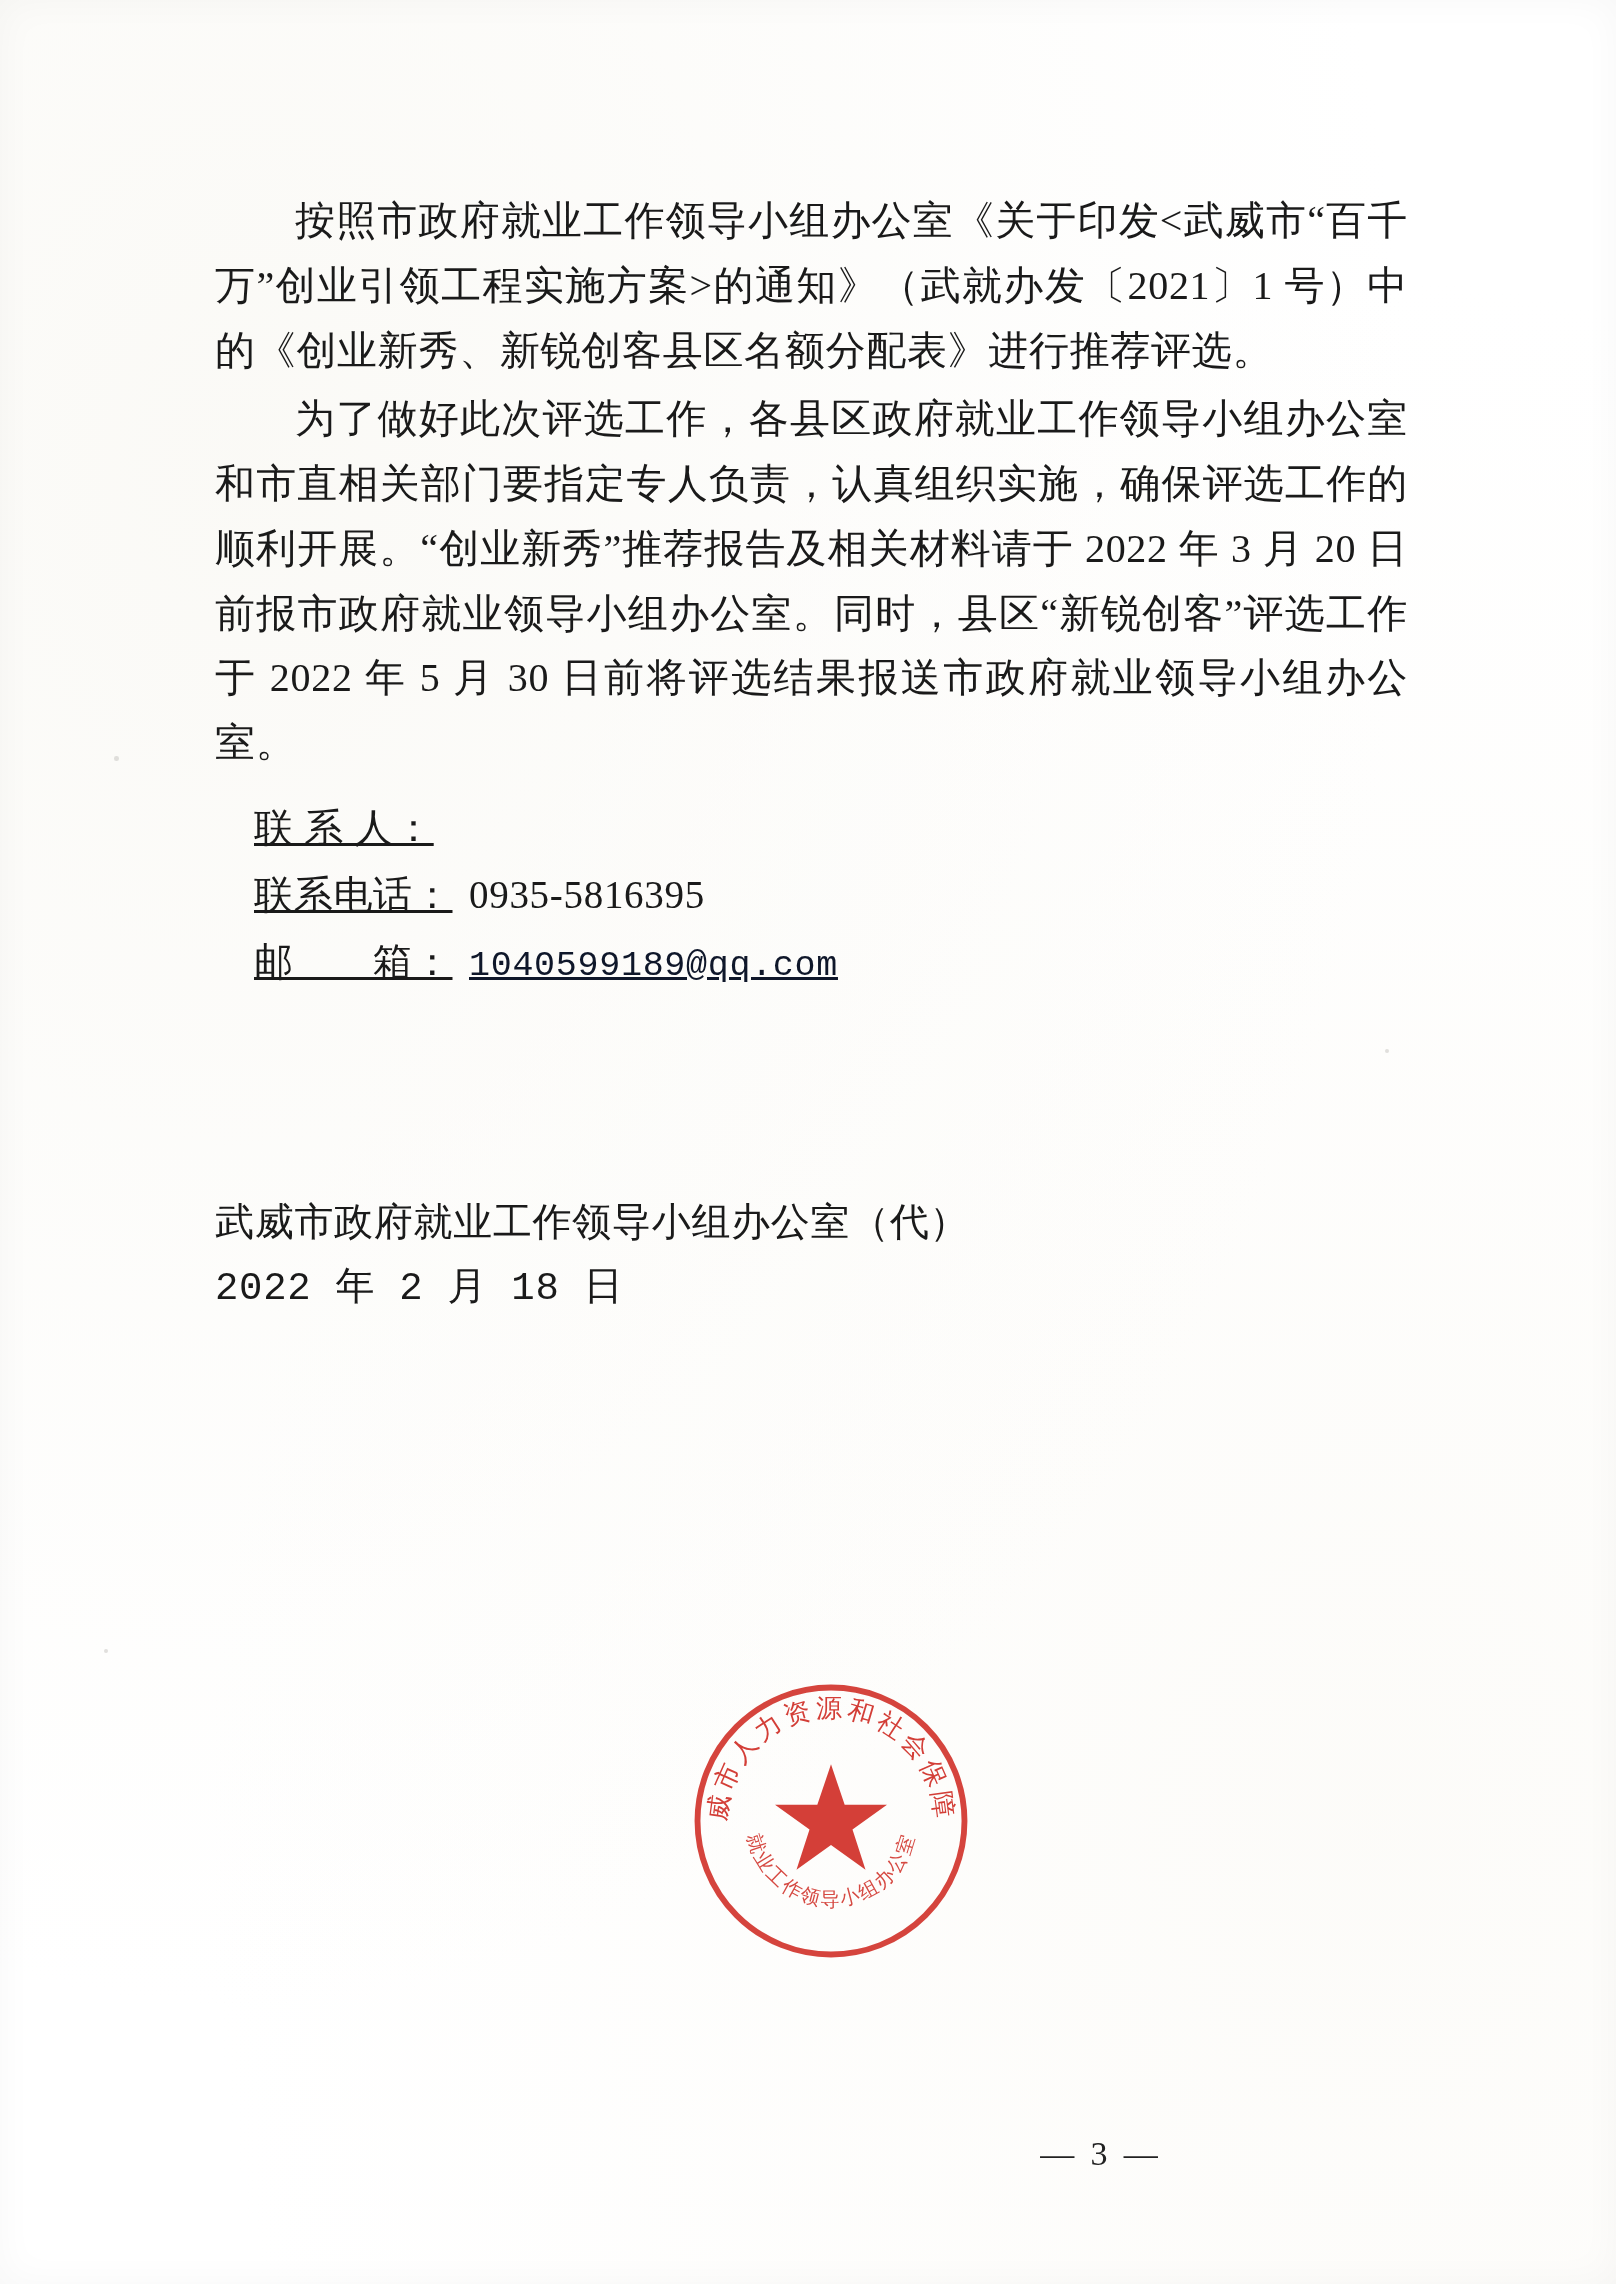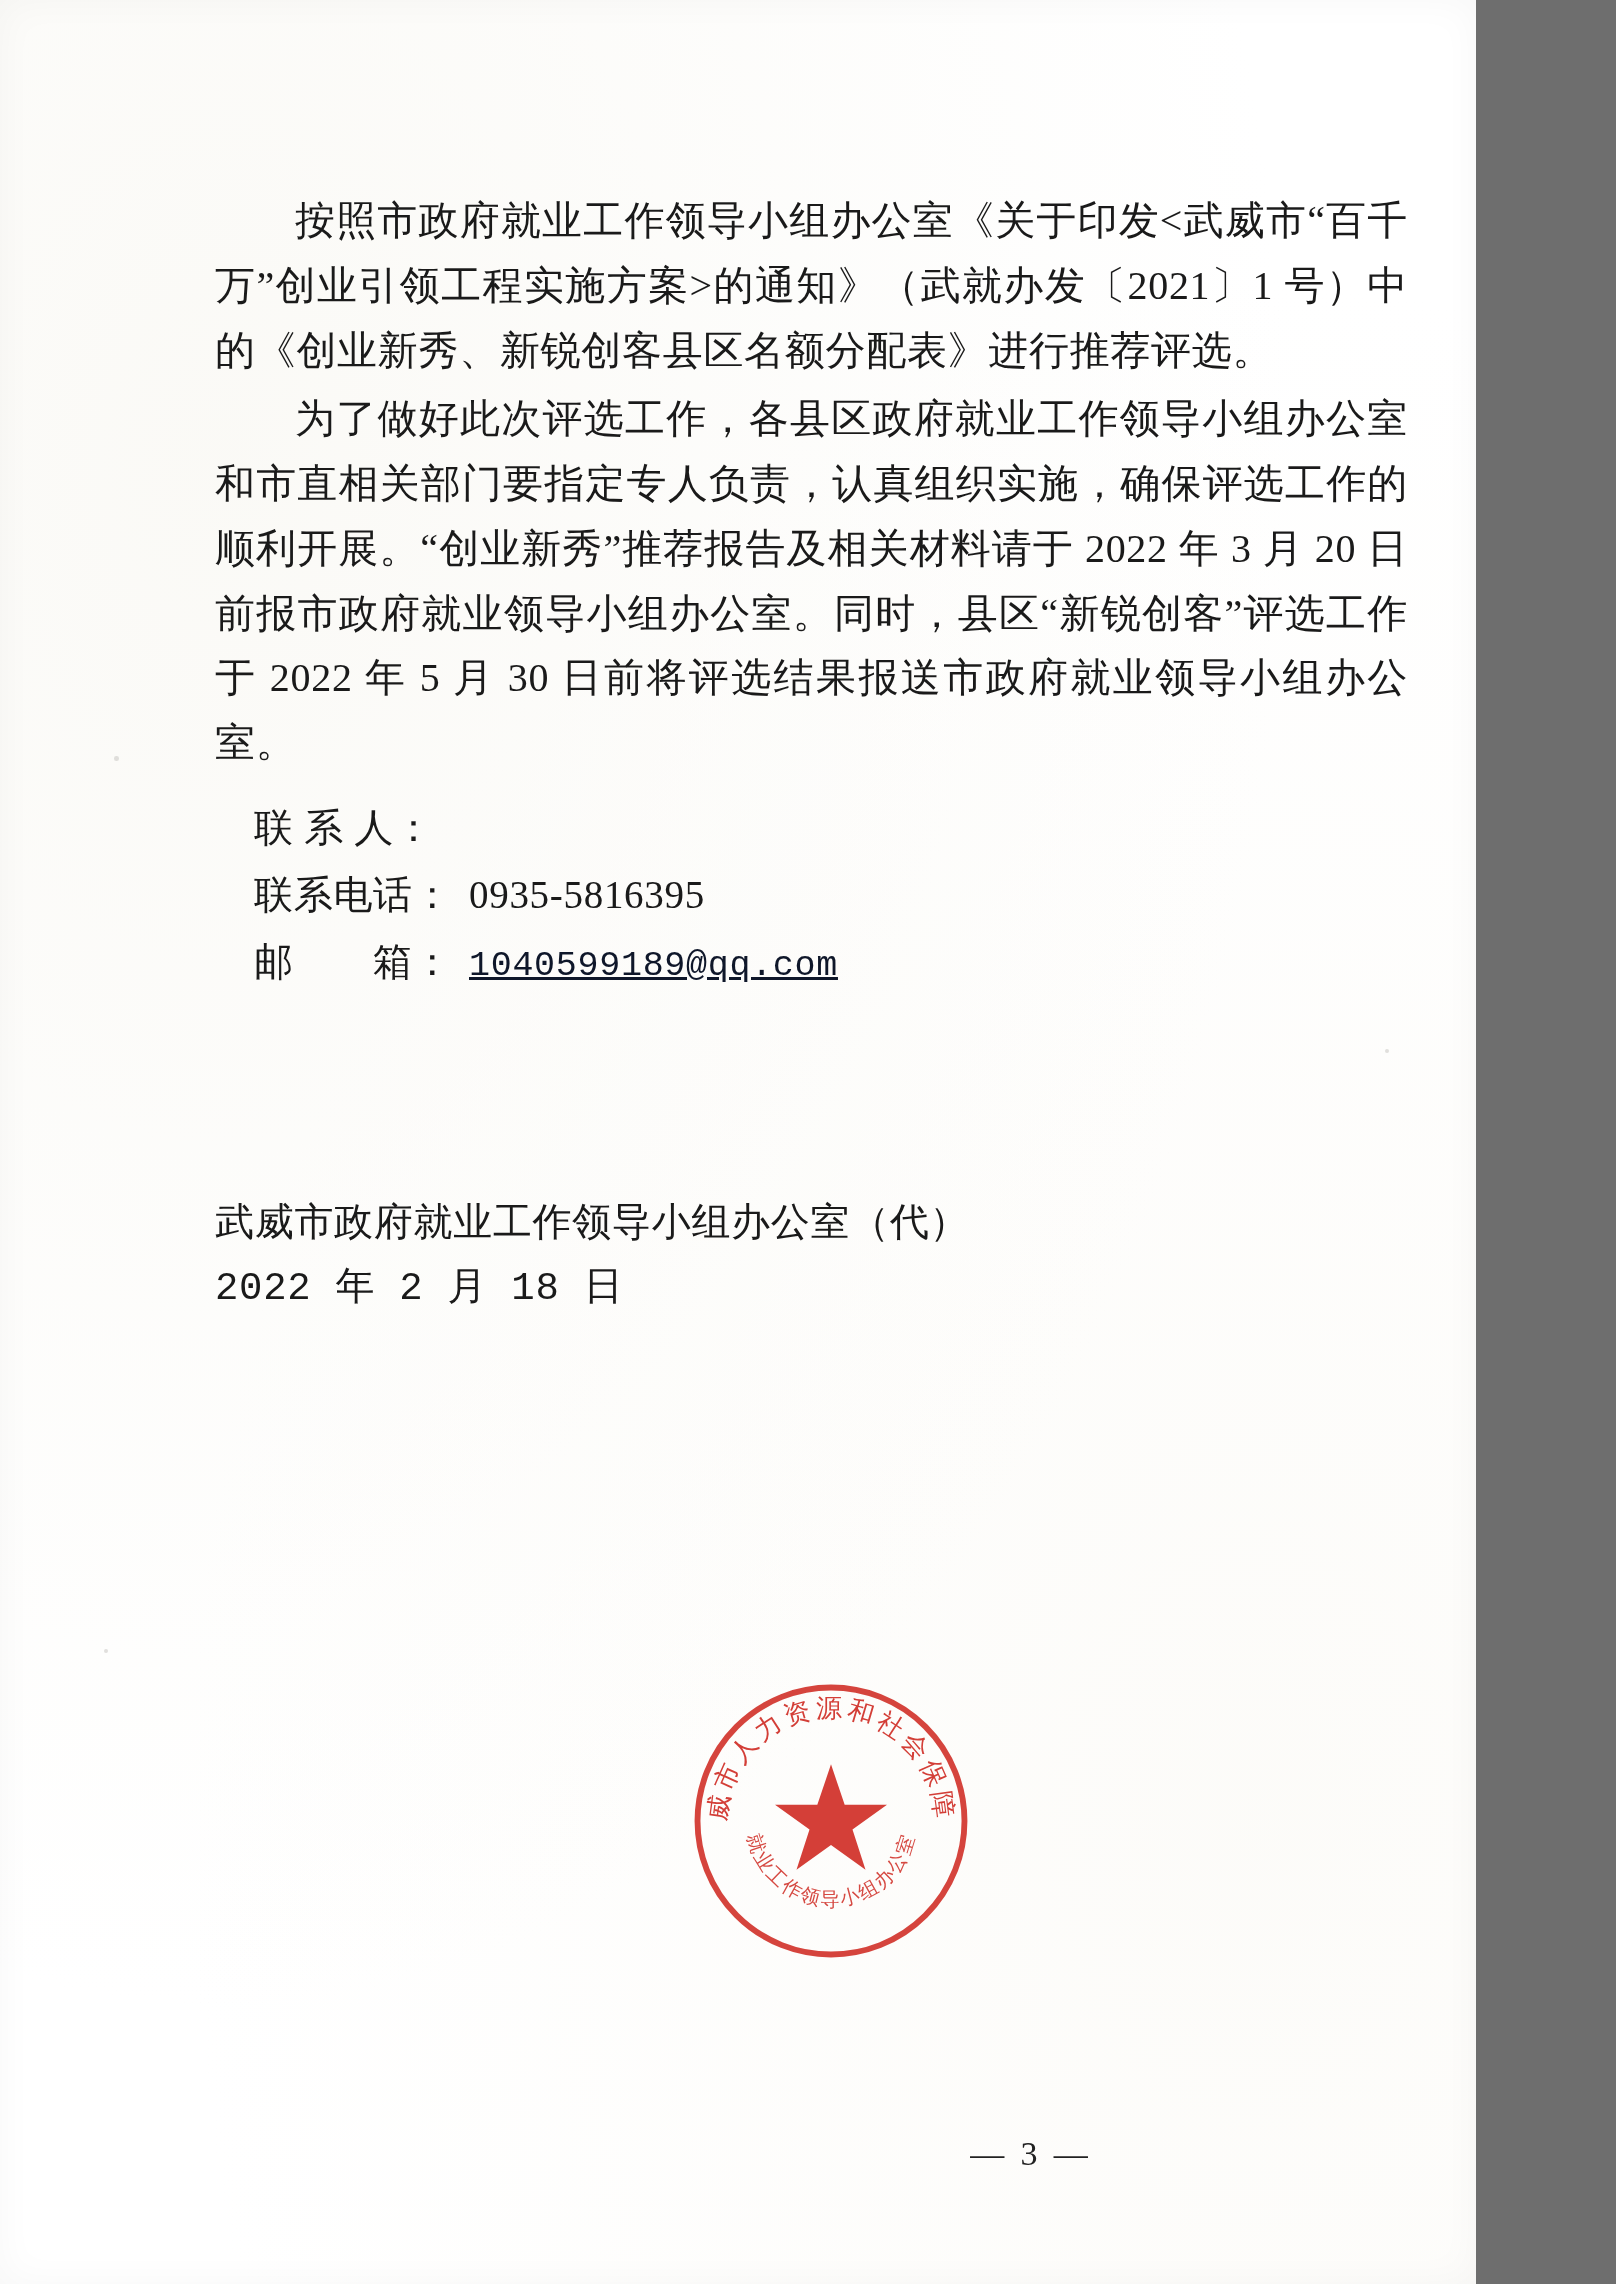--- a/index.html
+++ b/index.html
@@ -2,21 +2,21 @@
 <html lang="zh" style="font-size:10.4px"><head>
 <meta charset="utf-8">
 <style>
   html, body {
     margin: 0;
     padding: 0;
     background: #6e6e6e;
   }
   .page {
     position: relative;
-    width: 1476px;
+    width: 1616px;
     height: 2284px;
     background: #ffffff;
     overflow: hidden;
     font-family: "Liberation Serif", "DejaVu Serif", serif;
     color: #1a1a1a;
   }
   
   .paper-tint {
     position: absolute;
     inset: 0;
@@ -67,20 +67,21 @@
     align-items: baseline;
     font-size: 39px;
     line-height: 1.62;
     letter-spacing: 0.7px;
     margin-bottom: 3.9px;
   }
   .contact-label {
     width: 215px;
     flex: 0 0 215px;
     white-space: pre;
+    text-decoration: underline;
   }
   .contact-value {
     white-space: pre;
   }
   .contact-value.email {
     color: #0f172a;
     text-decoration: underline;
     font-family: "Liberation Mono", "DejaVu Sans Mono", monospace;
     font-size: 35px;
   }

